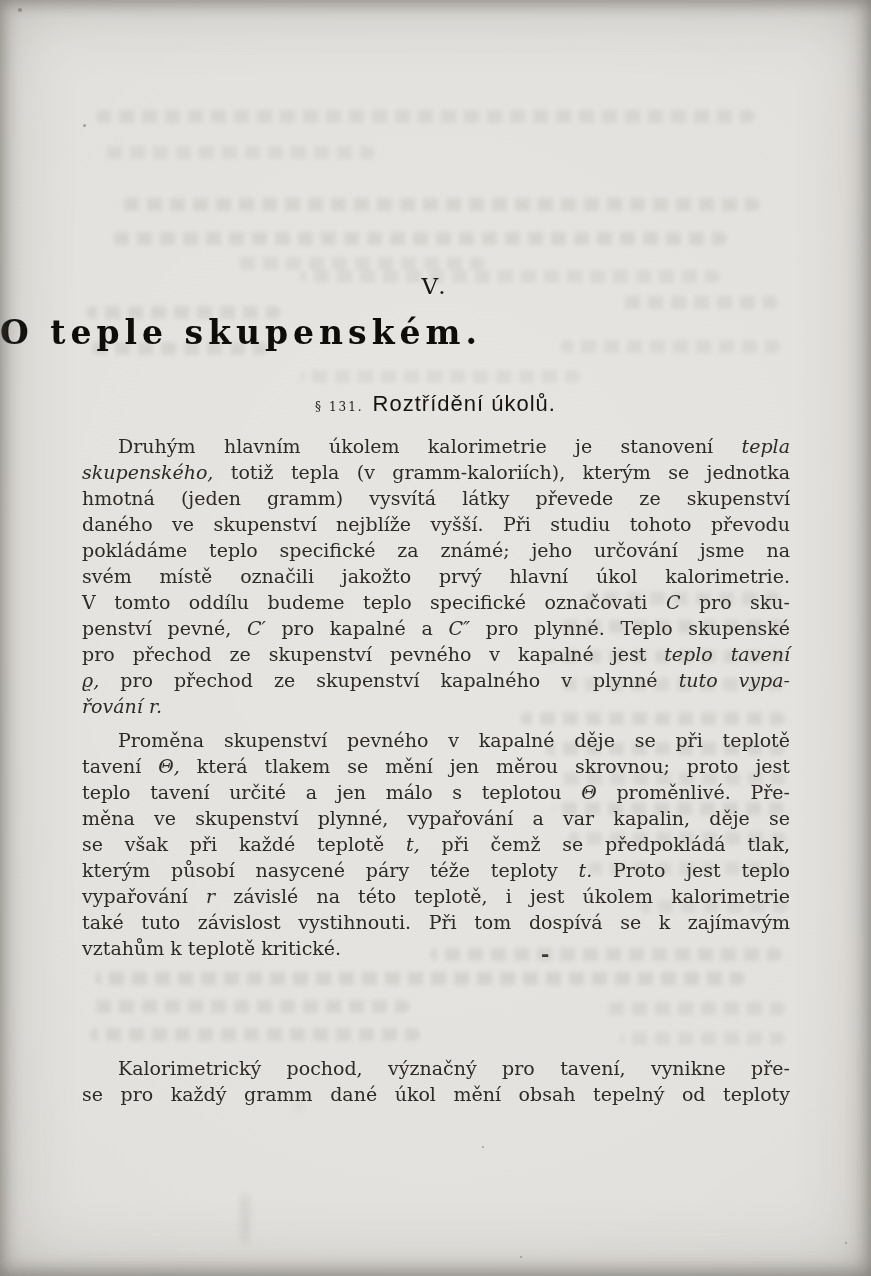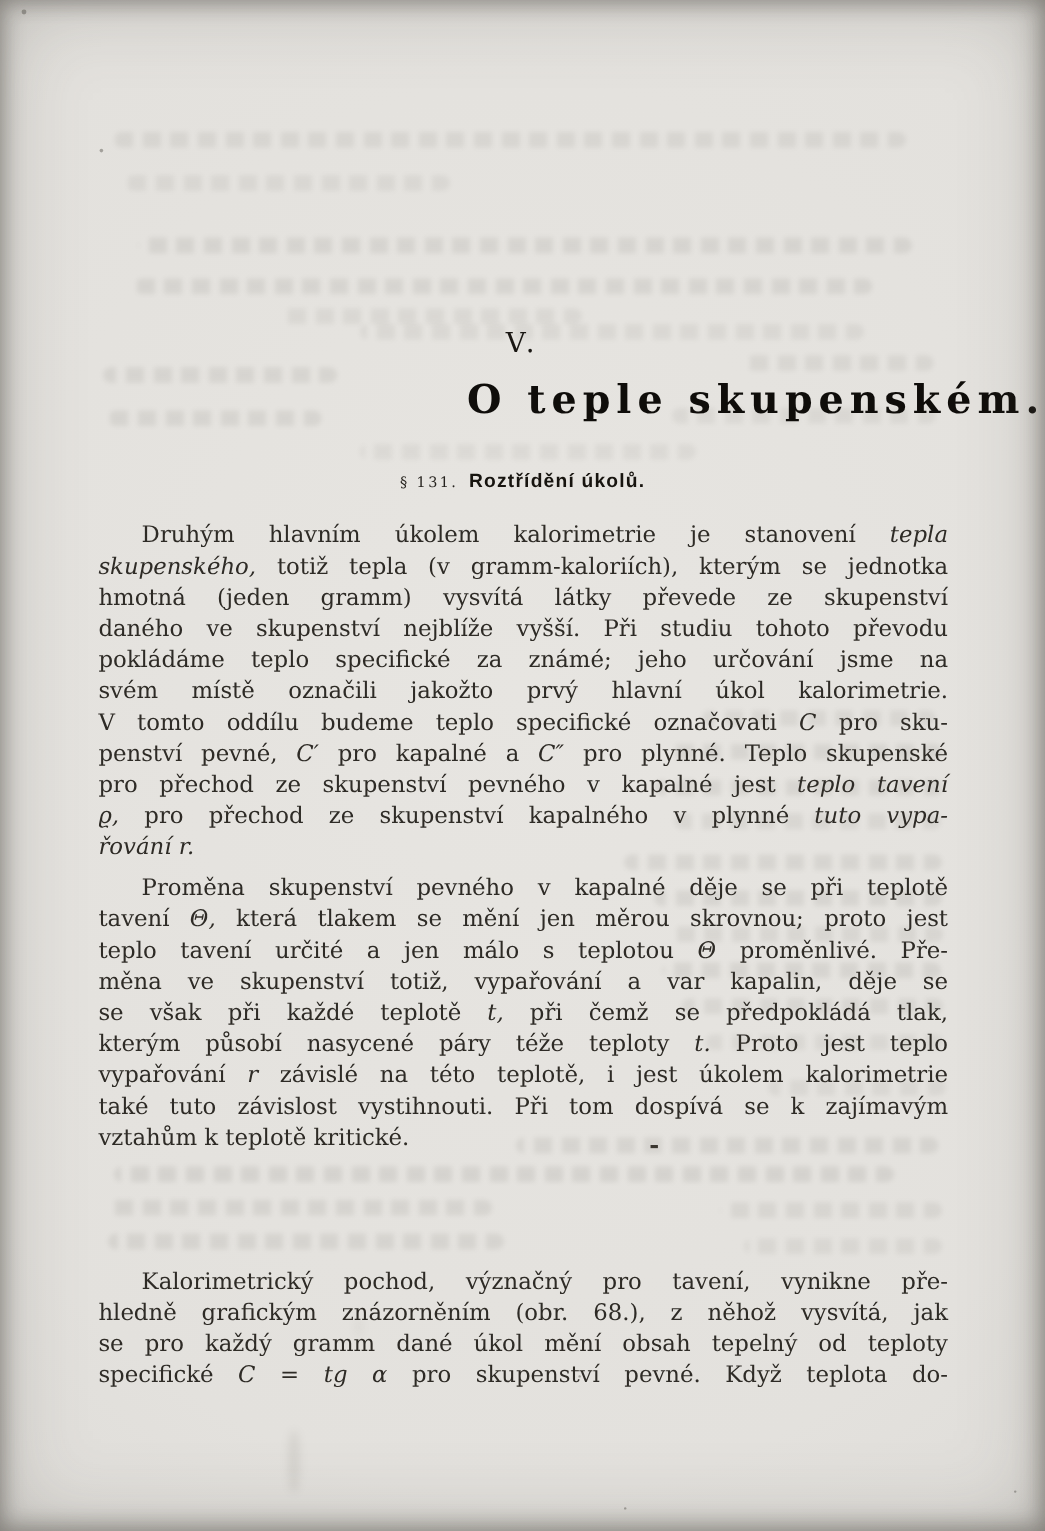--- a/index.html
+++ b/index.html
@@ -22,31 +22,31 @@
       inset -8px 0 20px rgba(85,82,75,0.20),
       inset 6px 0 18px rgba(95,92,85,0.14);
   }
   
   .chapter-number {
     position:absolute; top:273px; left:0; width:100%;
     text-align:center; font-size:23px; letter-spacing:4px; color:#1a1713;
   }
   .chapter-title {
     position:absolute; top:313px; left:0; width:100%; margin:0;
-    text-align:right; font-size:33px; font-weight:bold; letter-spacing:5px;
+    text-align:left; font-size:33px; font-weight:bold; letter-spacing:5px;
     color:#0f0d0a;
   }
   .section-heading { position:absolute; left:0; width:100%; text-align:center; color:#17140f; }
   .section-heading .sec-num {
     font-family:"DejaVu Serif","Liberation Serif",serif;
     font-size:12px; letter-spacing:2px; margin-right:9px; color:#26231e;
   }
   .section-heading .sec-title {
     font-family:"Liberation Sans","DejaVu Sans",sans-serif;
-    font-size:16px; font-weight:bold; letter-spacing:1px;
+    font-size:22px; font-weight:normal; letter-spacing:1px;
   }
   #section-heading-1 { top:391px; }
   #section-heading-2 { top:1004px; }
 
   .para { position:absolute; left:82px; width:708px; font-size:19px; line-height:26px; }
   #para-1 { top:433px; }
   #para-2 { top:727px; }
   #para-3 { top:1055px; }
   .line { text-align:justify; text-align-last:justify; }
   .line.lastline { text-align-last:left; }
@@ -131,32 +131,30 @@
       <div class="line">penství pevné, <em>C′</em> pro kapalné a <em>C″</em> pro plynné. Teplo skupenské</div>
       <div class="line">pro přechod ze skupenství pevného v kapalné jest <em>teplo tavení</em></div>
       <div class="line"><em>ϱ,</em> pro přechod ze skupenství kapalného v plynné <em>tuto vypa-</em></div>
       <div class="line lastline"><em>řování r.</em></div>
     </div>
 
   <div class="para" id="para-2">
       <div class="line indent">Proměna skupenství pevného v kapalné děje se při teplotě</div>
       <div class="line">tavení <em>Θ,</em> která tlakem se mění jen měrou skrovnou; proto jest</div>
       <div class="line">teplo tavení určité a jen málo s teplotou <em>Θ</em> proměnlivé. Pře-</div>
-      <div class="line">měna ve skupenství totiž, vypařování a var kapalin, děje se</div>
+      <div class="line">měna ve skupenství plynné, vypařování a var kapalin, děje se</div>
       <div class="line">se však při každé teplotě <em>t,</em> při čemž se předpokládá tlak,</div>
       <div class="line">kterým působí nasycené páry téže teploty <em>t.</em> Proto jest teplo</div>
       <div class="line">vypařování <em>r</em> závislé na této teplotě, i jest úkolem kalorimetrie</div>
       <div class="line">také tuto závislost vystihnouti. Při tom dospívá se k zajímavým</div>
       <div class="line lastline">vztahům k teplotě kritické.</div>
     </div>
 
   <div class="dash-separator">-</div>
 
 
   <div class="para" id="para-3">
       <div class="line indent">Kalorimetrický pochod, význačný pro tavení, vynikne pře-</div>
-      <div class="line">hledně grafickým znázorněním (obr. 68.), z něhož vysvítá, jak</div>
       <div class="line">se pro každý gramm dané úkol mění obsah tepelný od teploty</div>
-      <div class="line">specifické <em>C = tg α</em> pro skupenství pevné. Když teplota do-</div>
     </div>
 
   <div class="vignette"></div>
 </div>
 
 </body></html>

